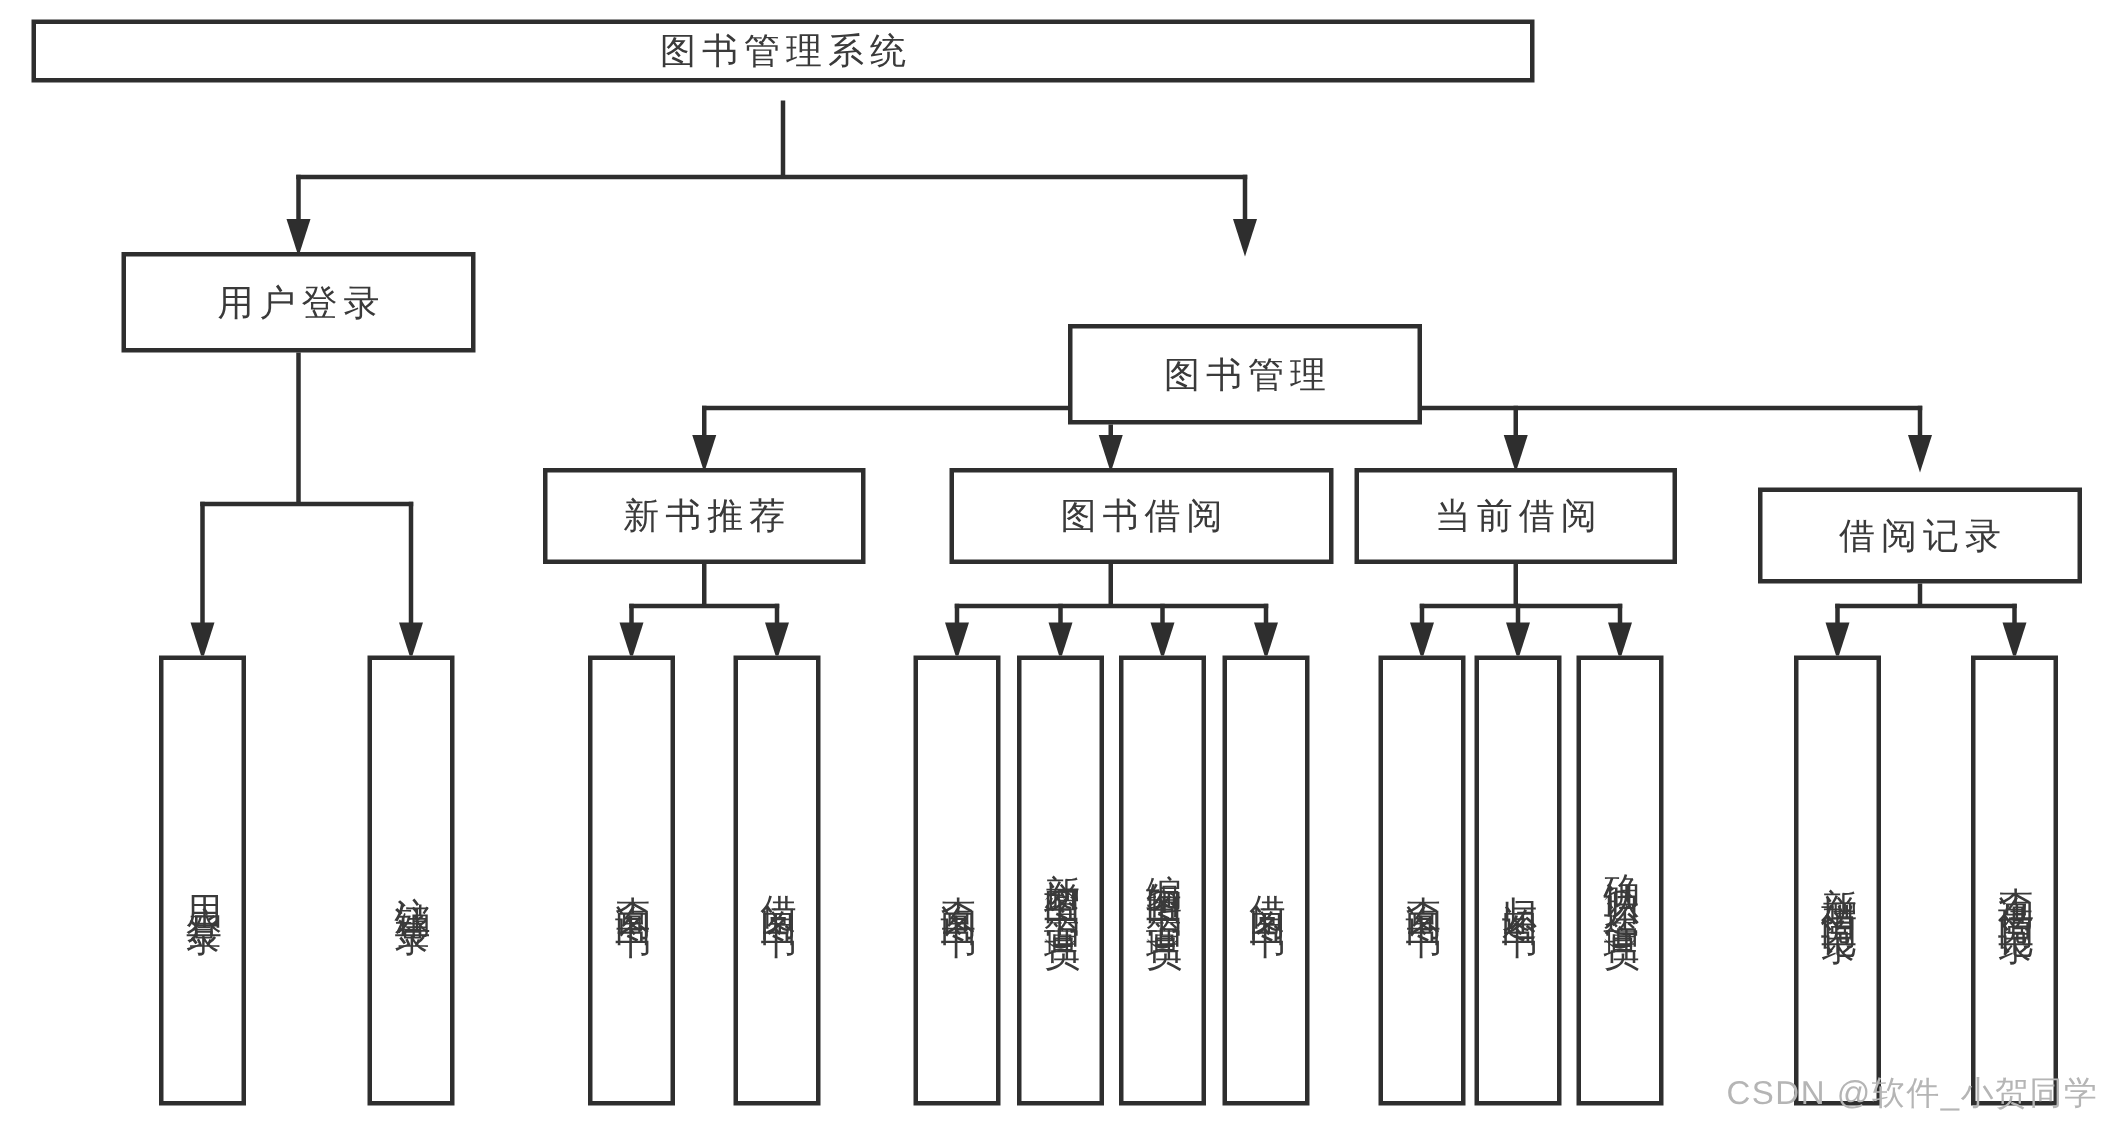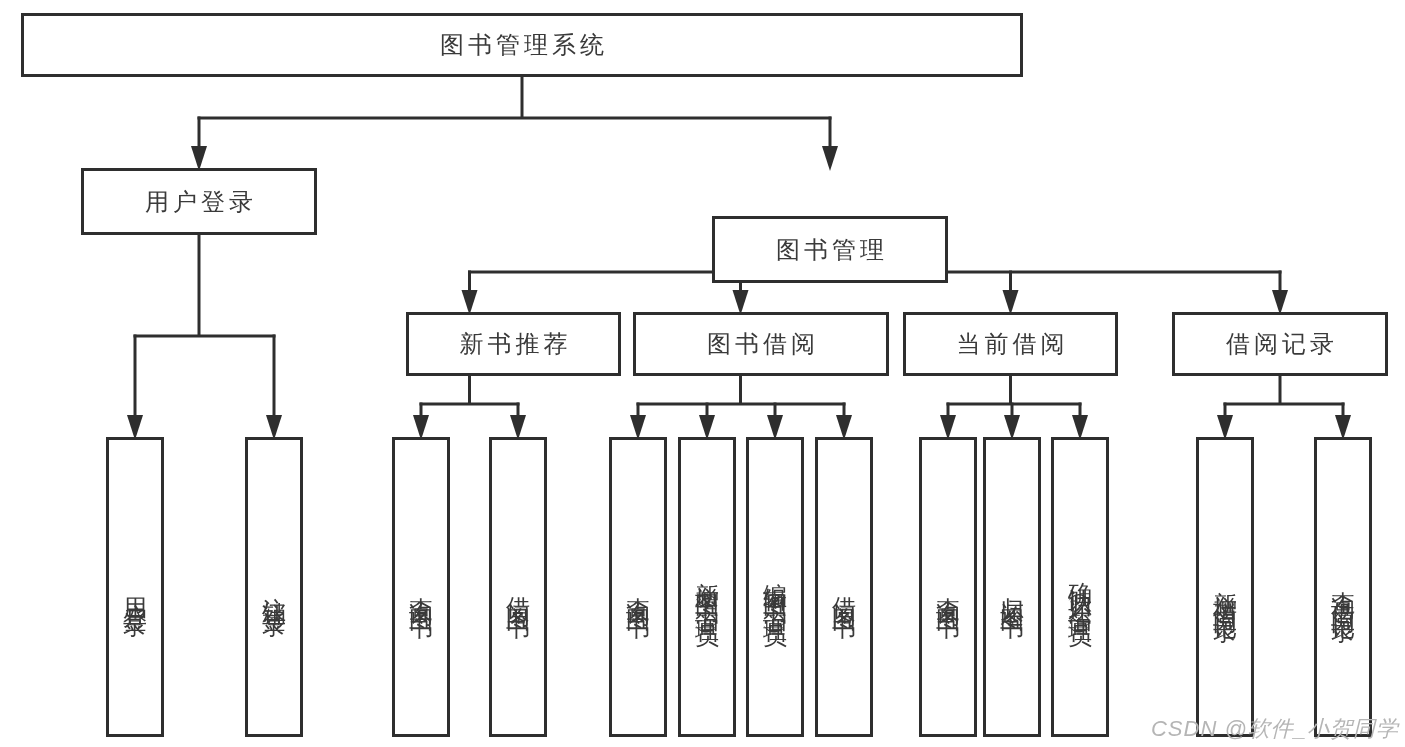--- a/index.html
+++ b/index.html
@@ -39,21 +39,20 @@
     transform:translateY(3px);
   }
   .watermark {
     position:absolute;
     top:714px; right:6px;
     font-size:22px;
     letter-spacing:1px;
     color:var(--wm);
     white-space:nowrap;
     z-index:3;
-    font-style:italic;
   }
   .node { z-index:2; }
 </style>
 </head>
 <body>
 
 <div class="stage">
   <svg class="edges" id="edges-svg" width="1405" height="747" viewBox="0 0 1405 747" xmlns="http://www.w3.org/2000/svg">
       <line x1="522" y1="67" x2="522" y2="118" stroke="#2e2e2e" stroke-width="3"></line>
       <line x1="197.5" y1="118" x2="831.5" y2="118" stroke="#2e2e2e" stroke-width="3"></line>
@@ -102,39 +101,39 @@
       <line x1="1080" y1="402.5" x2="1080" y2="416" stroke="#2e2e2e" stroke-width="3"></line>
       <polygon points="1072,415 1088,415 1080,440" fill="#2e2e2e"></polygon>
       <line x1="1280" y1="374" x2="1280" y2="404" stroke="#2e2e2e" stroke-width="3"></line>
       <line x1="1223.5" y1="404" x2="1344.5" y2="404" stroke="#2e2e2e" stroke-width="3"></line>
       <line x1="1225" y1="402.5" x2="1225" y2="416" stroke="#2e2e2e" stroke-width="3"></line>
       <polygon points="1217,415 1233,415 1225,440" fill="#2e2e2e"></polygon>
       <line x1="1343" y1="402.5" x2="1343" y2="416" stroke="#2e2e2e" stroke-width="3"></line>
       <polygon points="1335,415 1351,415 1343,440" fill="#2e2e2e"></polygon>
     </svg>
   <div id="nodes-layer">
-      <div class="node horiz" style="left: 21px; top: 13px; width: 1002px; height: 64px;">
+      <div class="node horiz" style="left: 21px; top: 13px; width: 1002px; height: 42px;">
         <span>图书管理系统</span>
       </div>
       <div class="node horiz" style="left: 81px; top: 168px; width: 236px; height: 67px;">
         <span>用户登录</span>
       </div>
       <div class="node horiz" style="left: 712px; top: 168px; width: 236px; height: 67px; margin-top: 48px;">
         <span>图书管理</span>
       </div>
-      <div class="node horiz" style="left: 362px; top: 312px; width: 215px; height: 64px; margin-left: 44px;">
+      <div class="node horiz" style="left: 362px; top: 312px; width: 215px; height: 64px;">
         <span>新书推荐</span>
       </div>
       <div class="node horiz" style="left: 633px; top: 312px; width: 256px; height: 64px;">
         <span>图书借阅</span>
       </div>
       <div class="node horiz" style="left: 903px; top: 312px; width: 215px; height: 64px; text-align: right;">
         <span>当前借阅</span>
       </div>
-      <div class="node horiz" style="left: 1172px; top: 312px; width: 216px; height: 64px;">
+      <div class="node horiz" style="left: 1172px; top: 325px; width: 216px; height: 64px;">
         <span>借阅记录</span>
       </div>
       <div class="node vert" style="left: 106px; top: 437px; width: 58px; height: 300px;">
         <span>用户登录</span>
       </div>
       <div class="node vert" style="left: 245px; top: 437px; width: 58px; height: 300px;">
         <span>注销登录</span>
       </div>
       <div class="node vert" style="left: 392px; top: 437px; width: 58px; height: 300px;">
         <span>查询图书</span>

